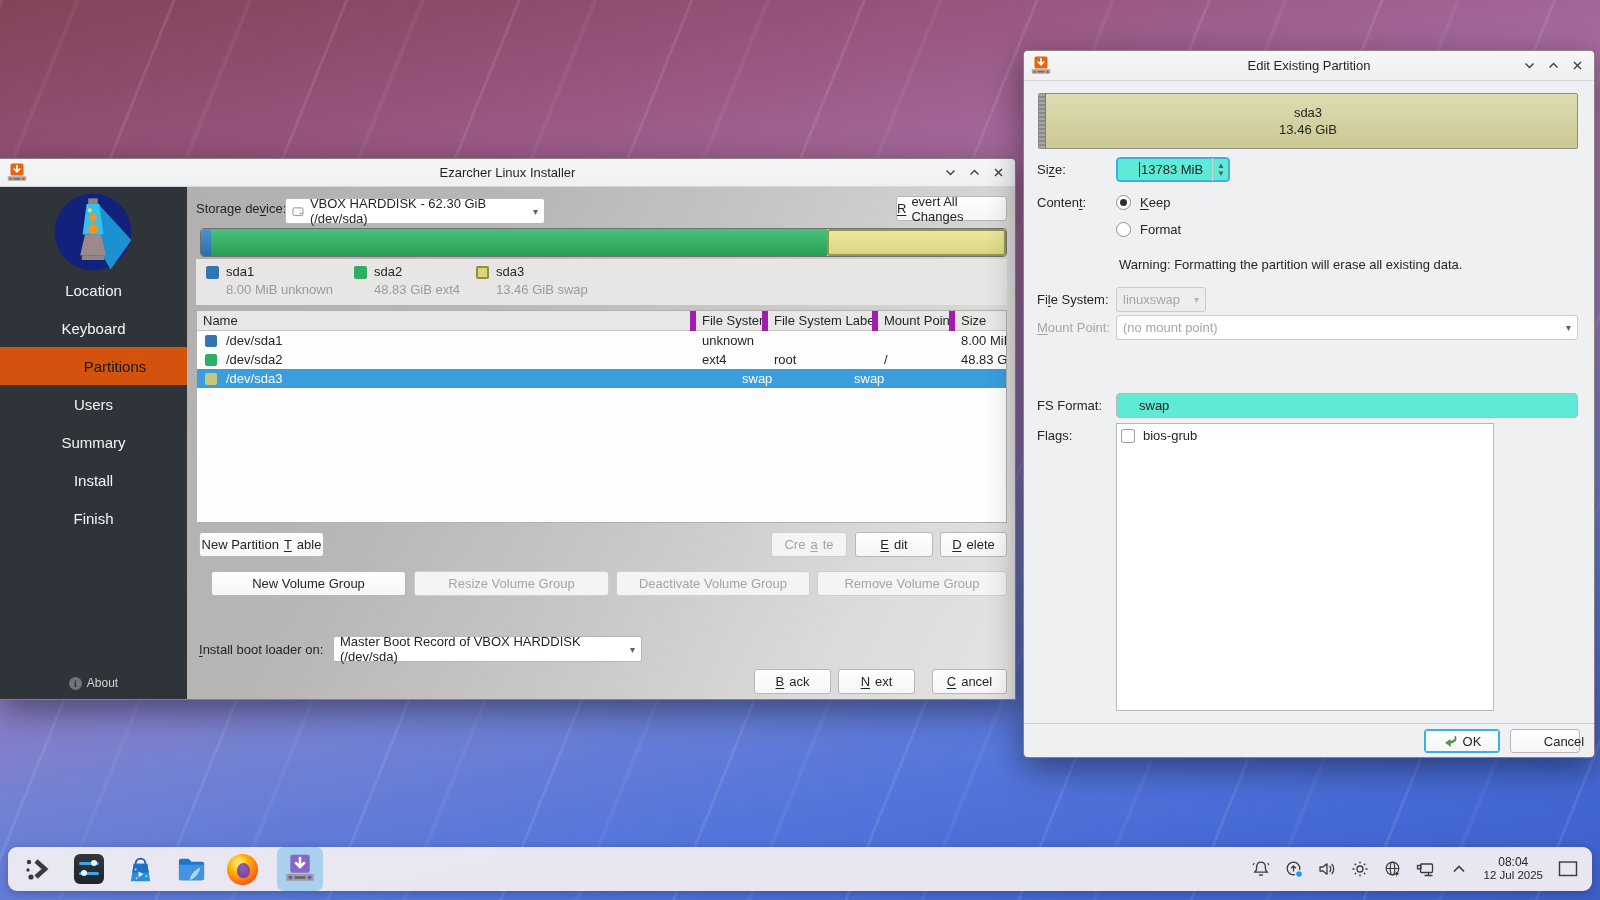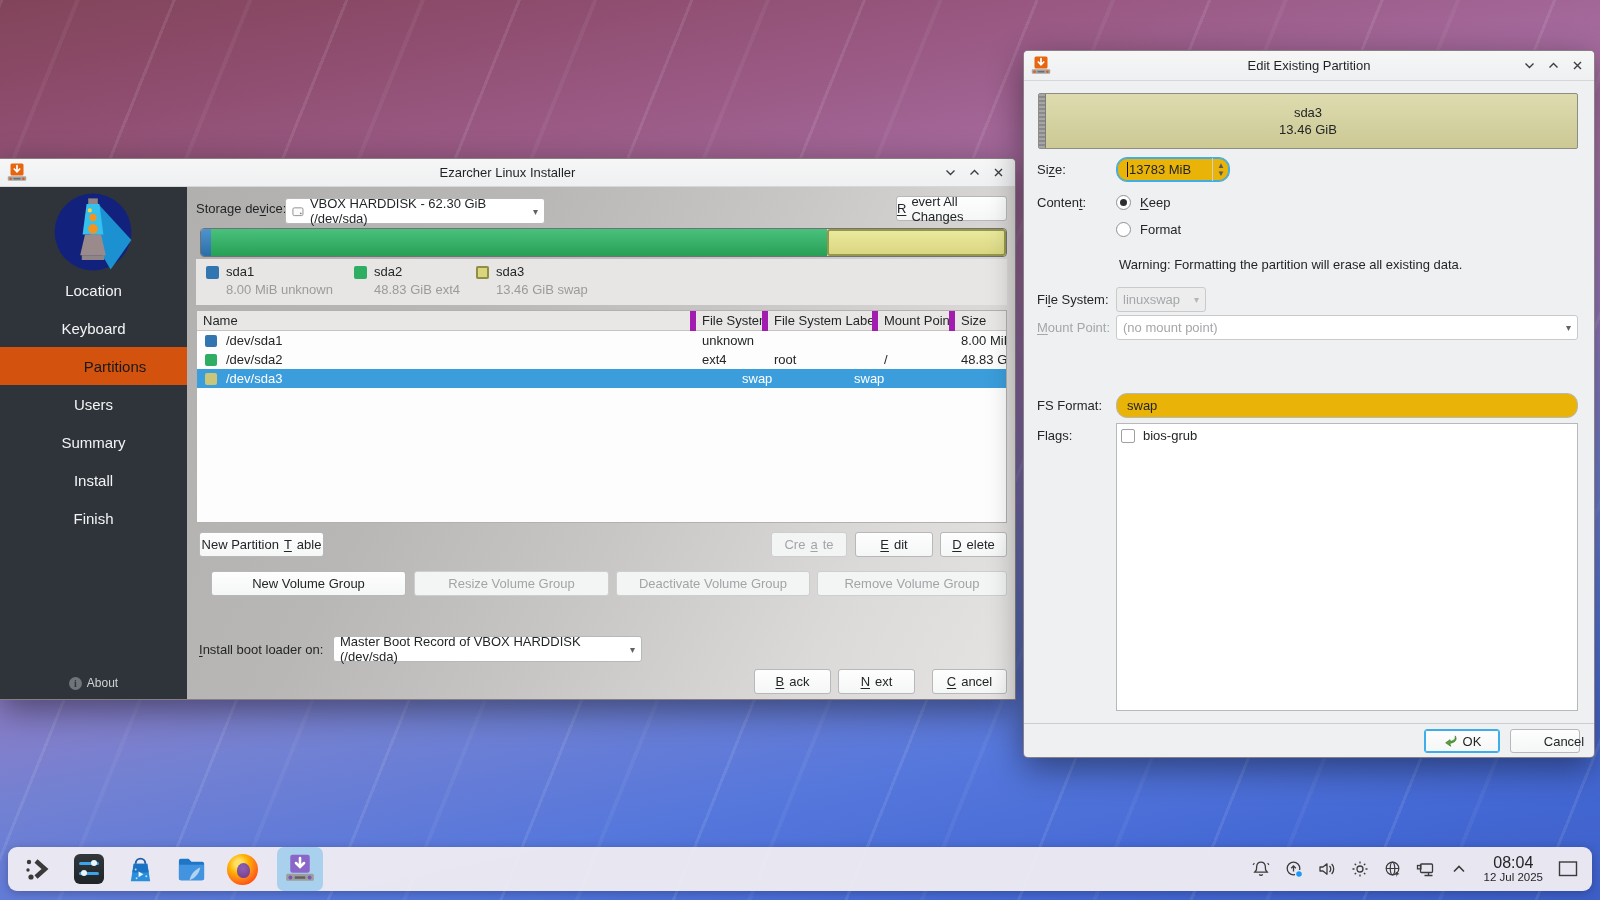--- a/index.html
+++ b/index.html
@@ -31,21 +31,21 @@
     background:linear-gradient(#fefefe,#f5f6f6); border:1px solid #b6b8ba; border-radius:3px; color:#232627; height:25px; }
   .btn.disabled { color:#a2a5a7; border-color:#ccced0; background:#f3f4f4; }
   .btn.focus { border-color:#3daee9; box-shadow:inset 0 0 0 1px #3daee9; }
 
   .combo { position:absolute; background:#fff; border:1px solid #b6b8ba; border-radius:3px; display:flex; align-items:center; padding:0 6px; gap:6px; }
   .combo .arrow { margin-left:auto; color:#5f6365; font-size:10px; }
   .combo.disabled { background:#ededee; border-color:#c9cacb; color:#a4a7a9; }
   .combo.disabled .arrow { color:#b4b6b8; }
   .combo.ghost { background:#fff; border-color:#c9cacb; color:#a4a7a9; }
 
-  .field { position:absolute; background:#eab308; border:1px solid #b6b8ba; border-radius:11px; display:flex; align-items:center; padding:0 10px; }
+  .field { position:absolute; background:#5eead4; border:1px solid #b6b8ba; border-radius:4px; display:flex; align-items:center; padding:0 22px; }
 
   
   .main { left:0; top:158px; width:1016px; height:542px; border-left:none; border-radius:0 5px 0 0; }
   .main .titlebar { border-radius:0 4px 0 0; }
   .main-body { position:absolute; left:0; top:28px; right:0; bottom:0; }
 
   .sidebar { position:absolute; left:0; top:0; bottom:0; width:187px; background:#2f343a; }
   .logo { position:absolute; left:53px; top:5px; width:80px; height:80px; }
   .nav { position:absolute; left:0; top:84px; right:0; list-style:none; }
   .nav li { height:38px; display:flex; align-items:center; justify-content:center; font-size:15px; color:#f3f4f5; }
@@ -99,35 +99,35 @@
 
   .spin { left:92px; top:76px; width:114px; height:25px; border-color:#3daee9; box-shadow:inset 0 0 0 1px #3daee9; padding-right:18px; }
   .caret { width:1px; height:15px; background:#111; margin-right:1px; }
   .spin-btns { position:absolute; right:0; top:0; bottom:0; width:17px; border-left:1px solid #cfd0d1; display:flex; flex-direction:column; align-items:center; justify-content:center; color:#55595c; font-size:8px; line-height:8px; }
 
   .radio { position:absolute; width:15px; height:15px; border:1px solid #8f9396; border-radius:50%; background:#fff; display:flex; align-items:center; justify-content:center; }
   .radio.checked::after { content:""; width:7px; height:7px; border-radius:50%; background:#2c2f31; }
   .rlabel { position:absolute; height:16px; line-height:16px; }
 
   .cbox { width:14px; height:14px; border:1px solid #9da0a2; border-radius:2px; background:#fff; flex:none; }
-  .flags-list { position:absolute; left:92px; top:342px; width:462px; height:288px; background:#fff; border:1px solid #b6b8ba; padding:3px 4px; }
+  .flags-list { position:absolute; left:92px; top:342px; width:378px; height:288px; background:#fff; border:1px solid #b6b8ba; padding:3px 4px; }
   .flag-item { display:flex; align-items:center; gap:8px; height:17px; }
 
   .dlg-sep { position:absolute; left:0; right:0; top:642px; height:1px; background:#cbcdce; }
   .muted { color:#a4a7a9; }
 
   
   .panel { position:absolute; left:8px; right:8px; top:847px; height:44px; background:rgba(237,234,242,.97); border-radius:9px; box-shadow:0 2px 10px rgba(0,0,0,.25); display:flex; align-items:center; z-index:6; }
   .launchers { display:flex; align-items:center; gap:19px; padding-left:14px; height:100%; }
   .task { width:32px; height:32px; display:flex; align-items:center; justify-content:center; }
   .task-active { width:46px; height:44px; background:#a9d0ec; border-radius:7px; display:flex; align-items:center; justify-content:center; }
   .tray { position:absolute; right:14px; top:0; height:44px; display:flex; align-items:center; gap:13px; }
   .tray-ic { width:20px; height:20px; display:flex; align-items:center; justify-content:center; }
   .clock { display:flex; flex-direction:column; align-items:center; line-height:1.1; margin:0 2px; }
-  .clock .time { font-size:16px; }
+  .clock .time { font-size:12px; }
   .clock .date { font-size:11.5px; }
   .ff-icon { width:31px; height:31px; border-radius:50%;
     background:radial-gradient(circle at 38% 32%, #ffe066 0 14%, #ffb300 34%, #ff7a1a 58%, #ff4f0d 78%, #e33d0e 100%); position:relative; }
   .ff-icon::after { content:""; position:absolute; left:10px; top:9px; width:13px; height:15px; border-radius:50% 50% 45% 45%; background:radial-gradient(circle at 50% 40%, #7a4ccc, #5b2e9e); opacity:.85; }
   .dk-square { width:30px; height:30px; border-radius:6px; background:linear-gradient(#32373c,#1f2428); position:relative; }
   .dk-square .sl { position:absolute; left:5px; right:5px; height:2.5px; border-radius:2px; background:#3da2e8; }
   .dk-square .kn { position:absolute; width:6px; height:6px; border-radius:50%; background:#eaf4fb; }
 </style>
 </head>
 <body>

